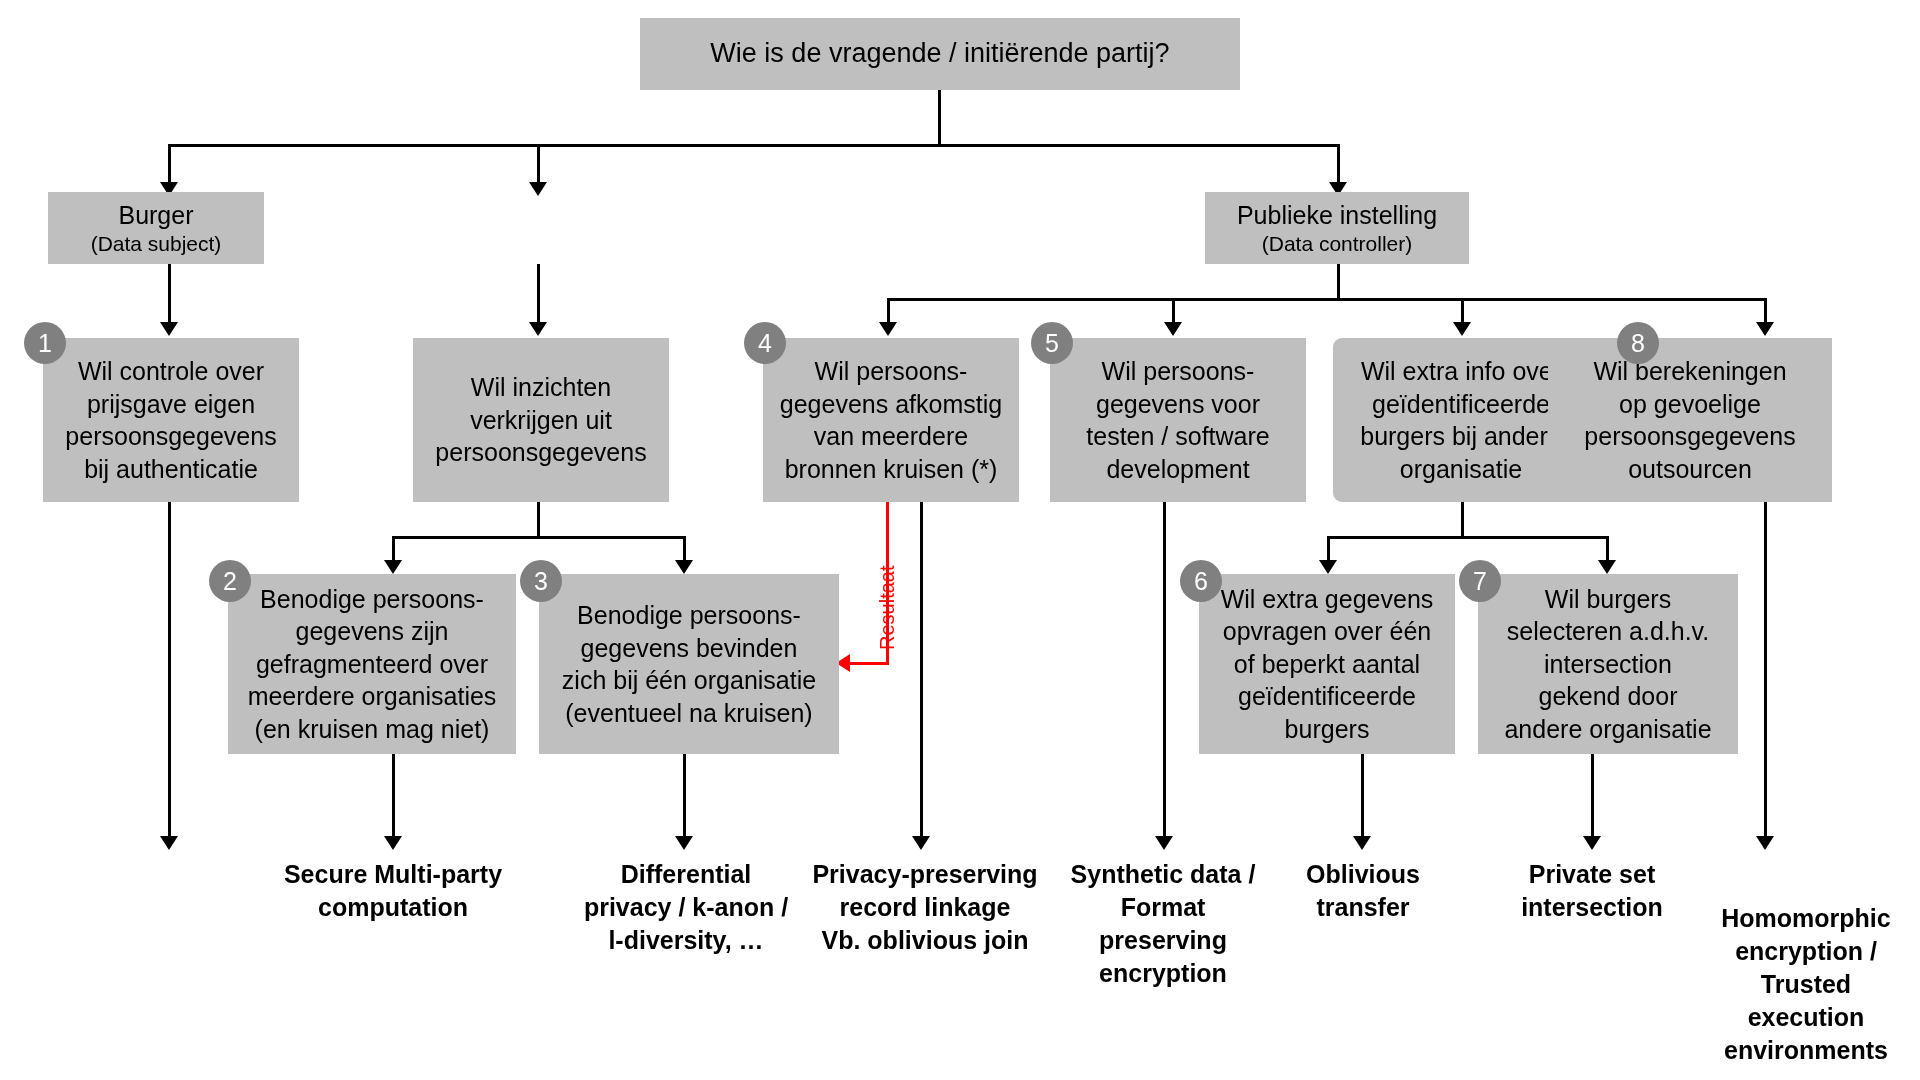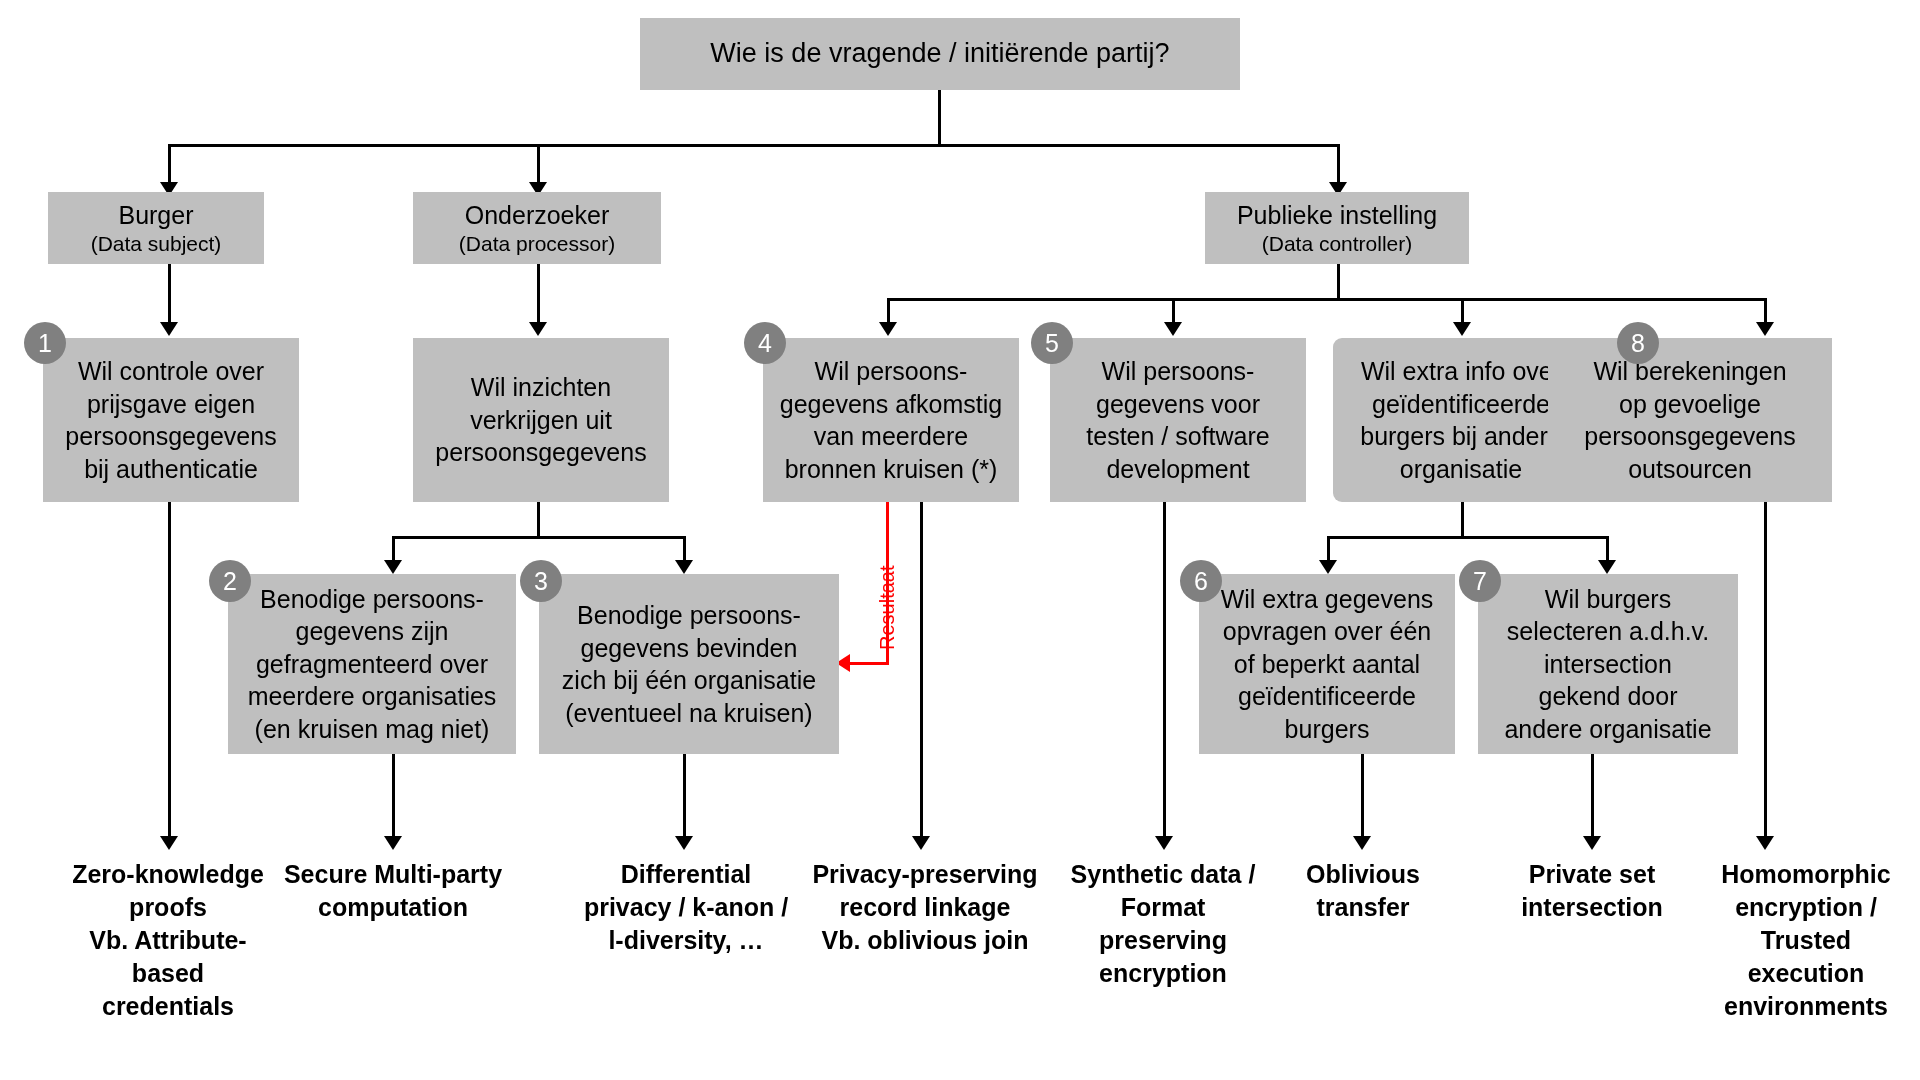--- a/index.html
+++ b/index.html
@@ -122,24 +122,20 @@
   <div class="vline" style="left:537px; top:144px; height:42px;"></div>
   <div class="arrowhead-down" style="left:529px; top:182px;"></div>
   <div class="vline" style="left:1337px; top:144px; height:42px;"></div>
   <div class="arrowhead-down" style="left:1329px; top:182px;"></div>
 
   <div class="box" style="left:48px; top:192px; width:216px; height:72px;">
     <span>Burger</span>
     <span class="sub">(Data subject)</span>
   </div>
 
-  <div class="box" style="left:413px; top:192px; width:248px; height:72px;">
-    <span>Onderzoeker</span>
-    <span class="sub">(Data processor)</span>
-  </div>
 
   <div class="box" style="left:1205px; top:192px; width:264px; height:72px;">
     <span>Publieke instelling</span>
     <span class="sub">(Data controller)</span>
   </div>
 
   <div class="vline" style="left:168px; top:264px; height:62px;"></div>
   <div class="arrowhead-down" style="left:160px; top:322px;"></div>
 
   <div class="vline" style="left:537px; top:264px; height:62px;"></div>
@@ -288,25 +284,20 @@
 
   <div class="vline" style="left:683px; top:754px; height:86px;"></div>
   <div class="arrowhead-down" style="left:675px; top:836px;"></div>
 
   <div class="vline" style="left:1361px; top:754px; height:86px;"></div>
   <div class="arrowhead-down" style="left:1353px; top:836px;"></div>
 
   <div class="vline" style="left:1591px; top:754px; height:86px;"></div>
   <div class="arrowhead-down" style="left:1583px; top:836px;"></div>
 
-  <div class="leaf" style="left:30px; top:858px; width:276px;">Zero-knowledge
-proofs
-Vb. Attribute-
-based
-credentials</div>
 
   <div class="leaf" style="left:265px; top:858px; width:256px;">Secure Multi-party
 computation</div>
 
   <div class="leaf" style="left:800px; top:858px; width:250px;">Privacy-preserving
 record linkage
 Vb. oblivious join</div>
 
   <div class="leaf" style="left:557px; top:858px; width:258px;">Differential
 privacy / k-anon /
@@ -316,19 +307,19 @@
 Format
 preserving
 encryption</div>
 
   <div class="leaf" style="left:1275px; top:858px; width:176px;">Oblivious
 transfer</div>
 
   <div class="leaf" style="left:1490px; top:858px; width:204px;">Private set
 intersection</div>
 
-  <div class="leaf" style="left:1700px; top:858px; width:212px;">Homomorphic
+  <div class="leaf" style="left:1700px; top:902px; width:212px;">Homomorphic
 encryption /
 Trusted
 execution
 environments</div>
 
 </div>
 
 </body></html>

